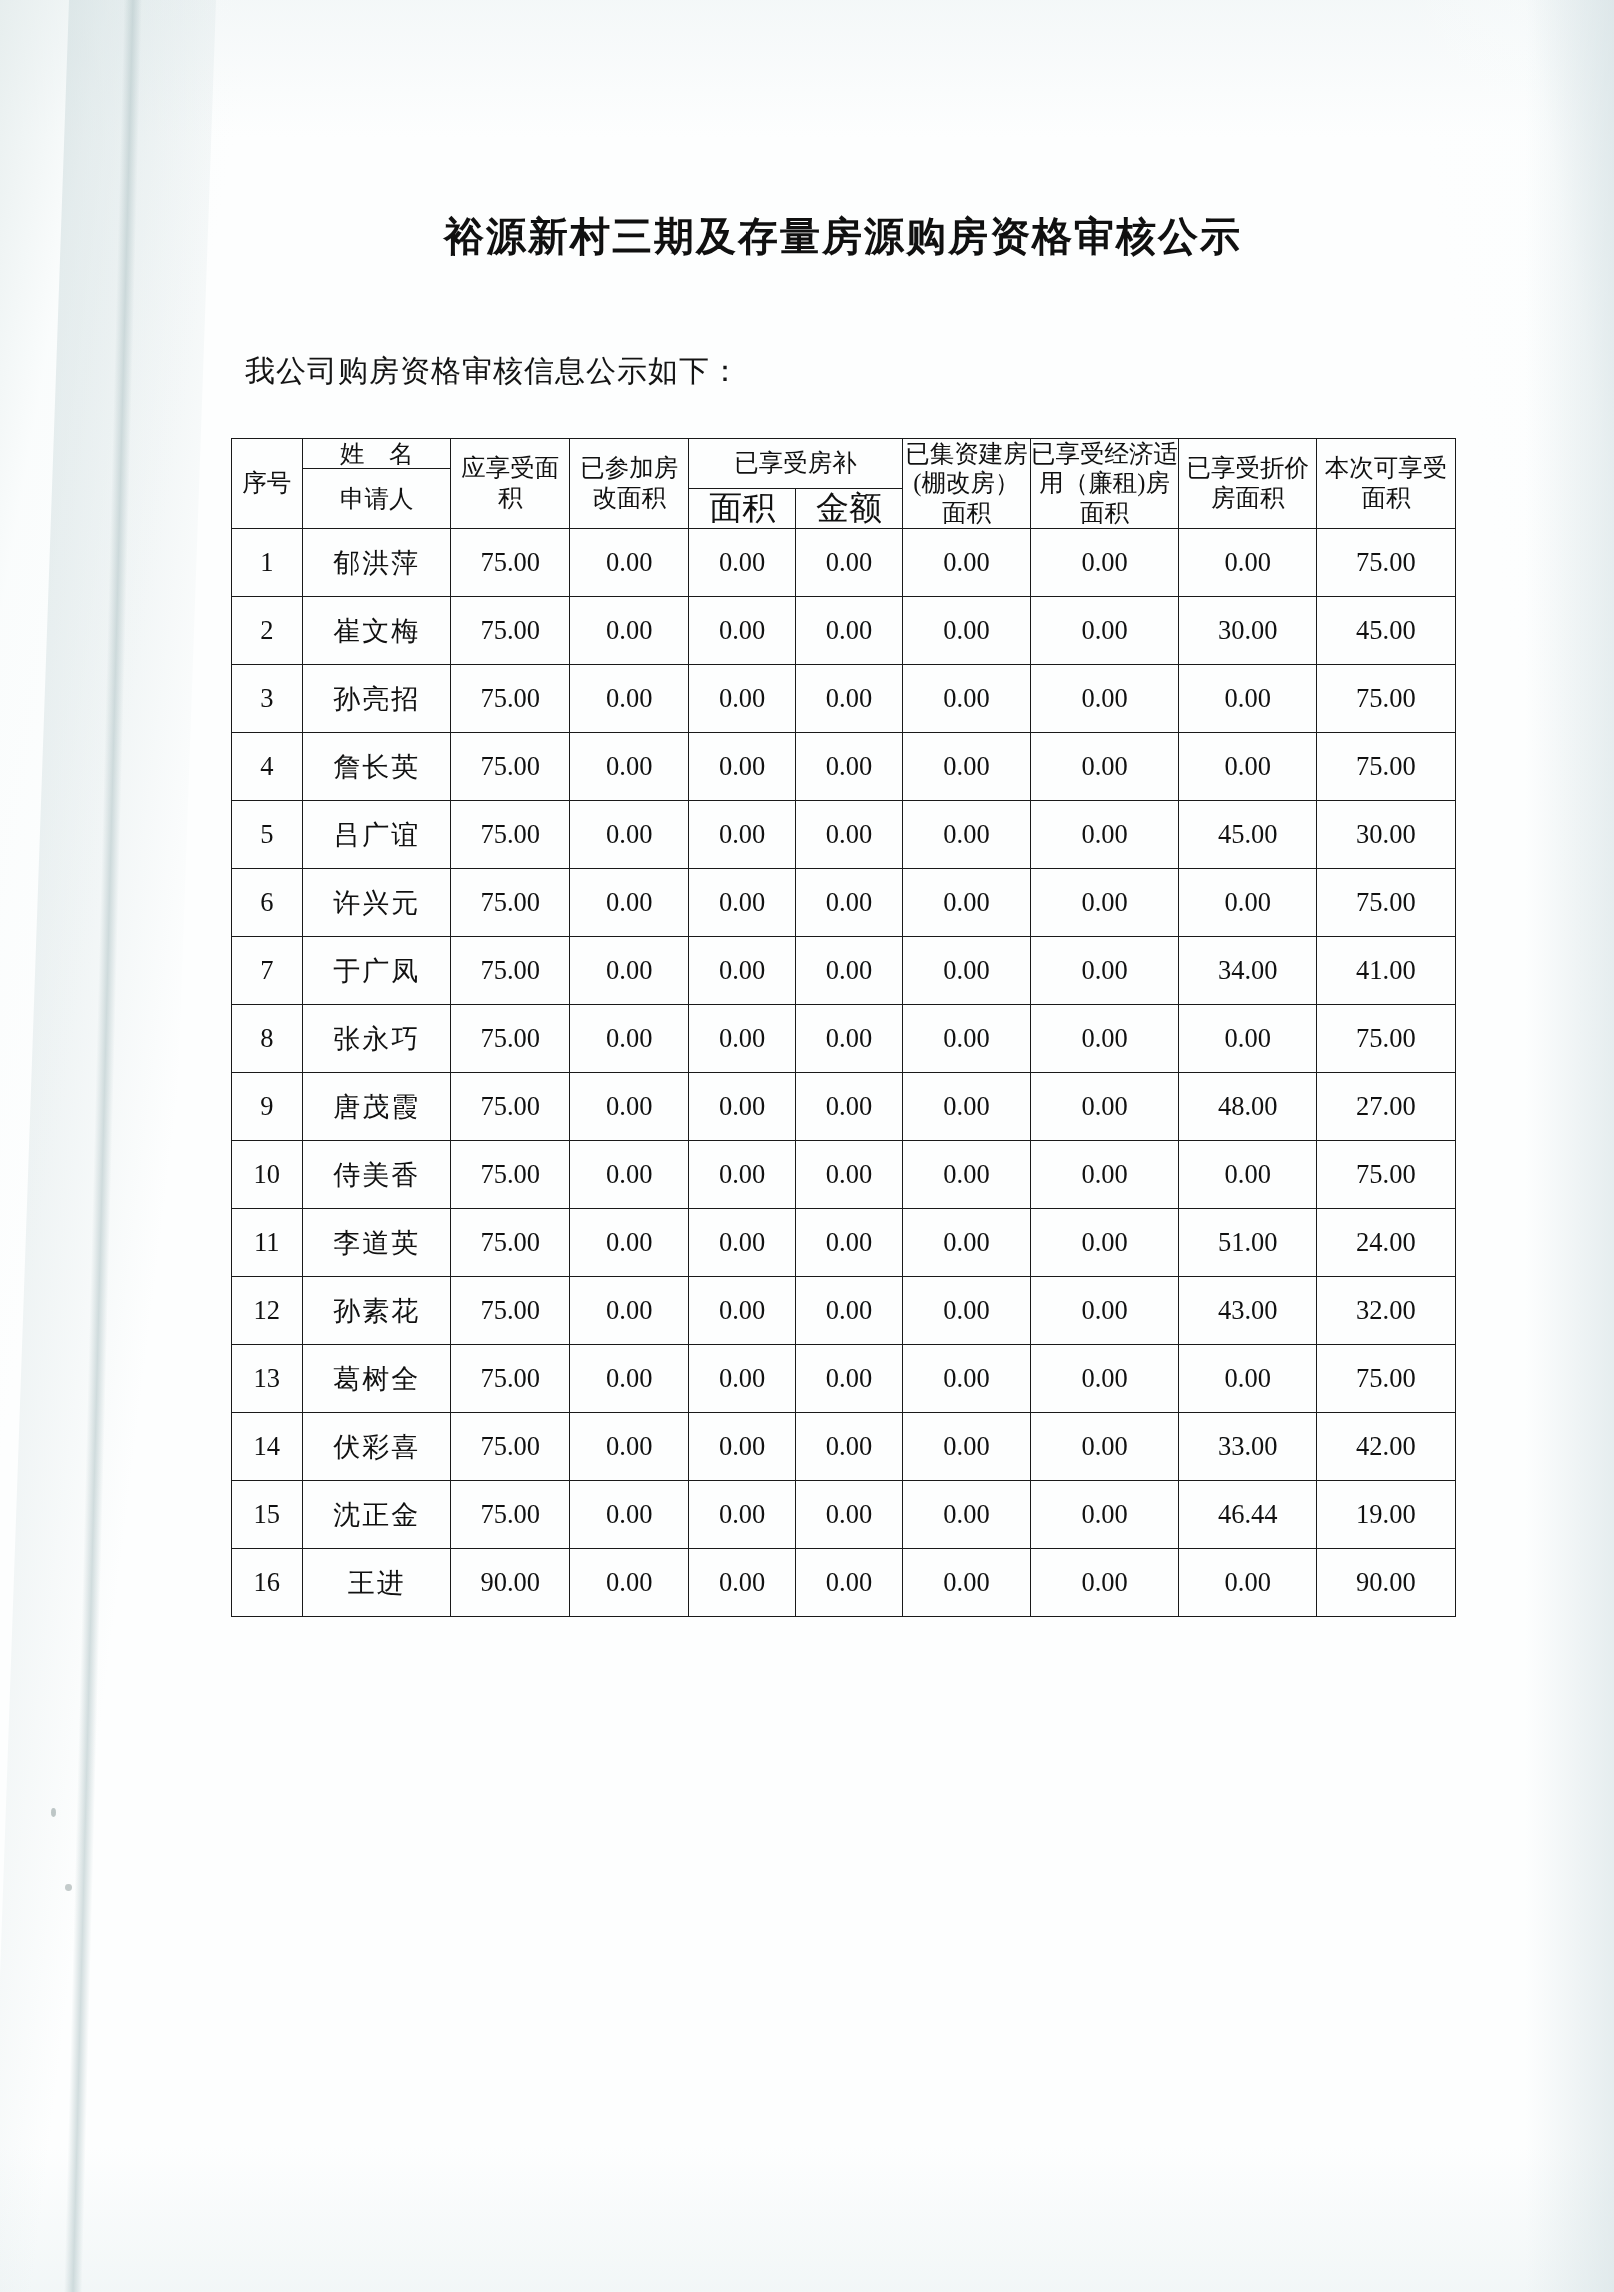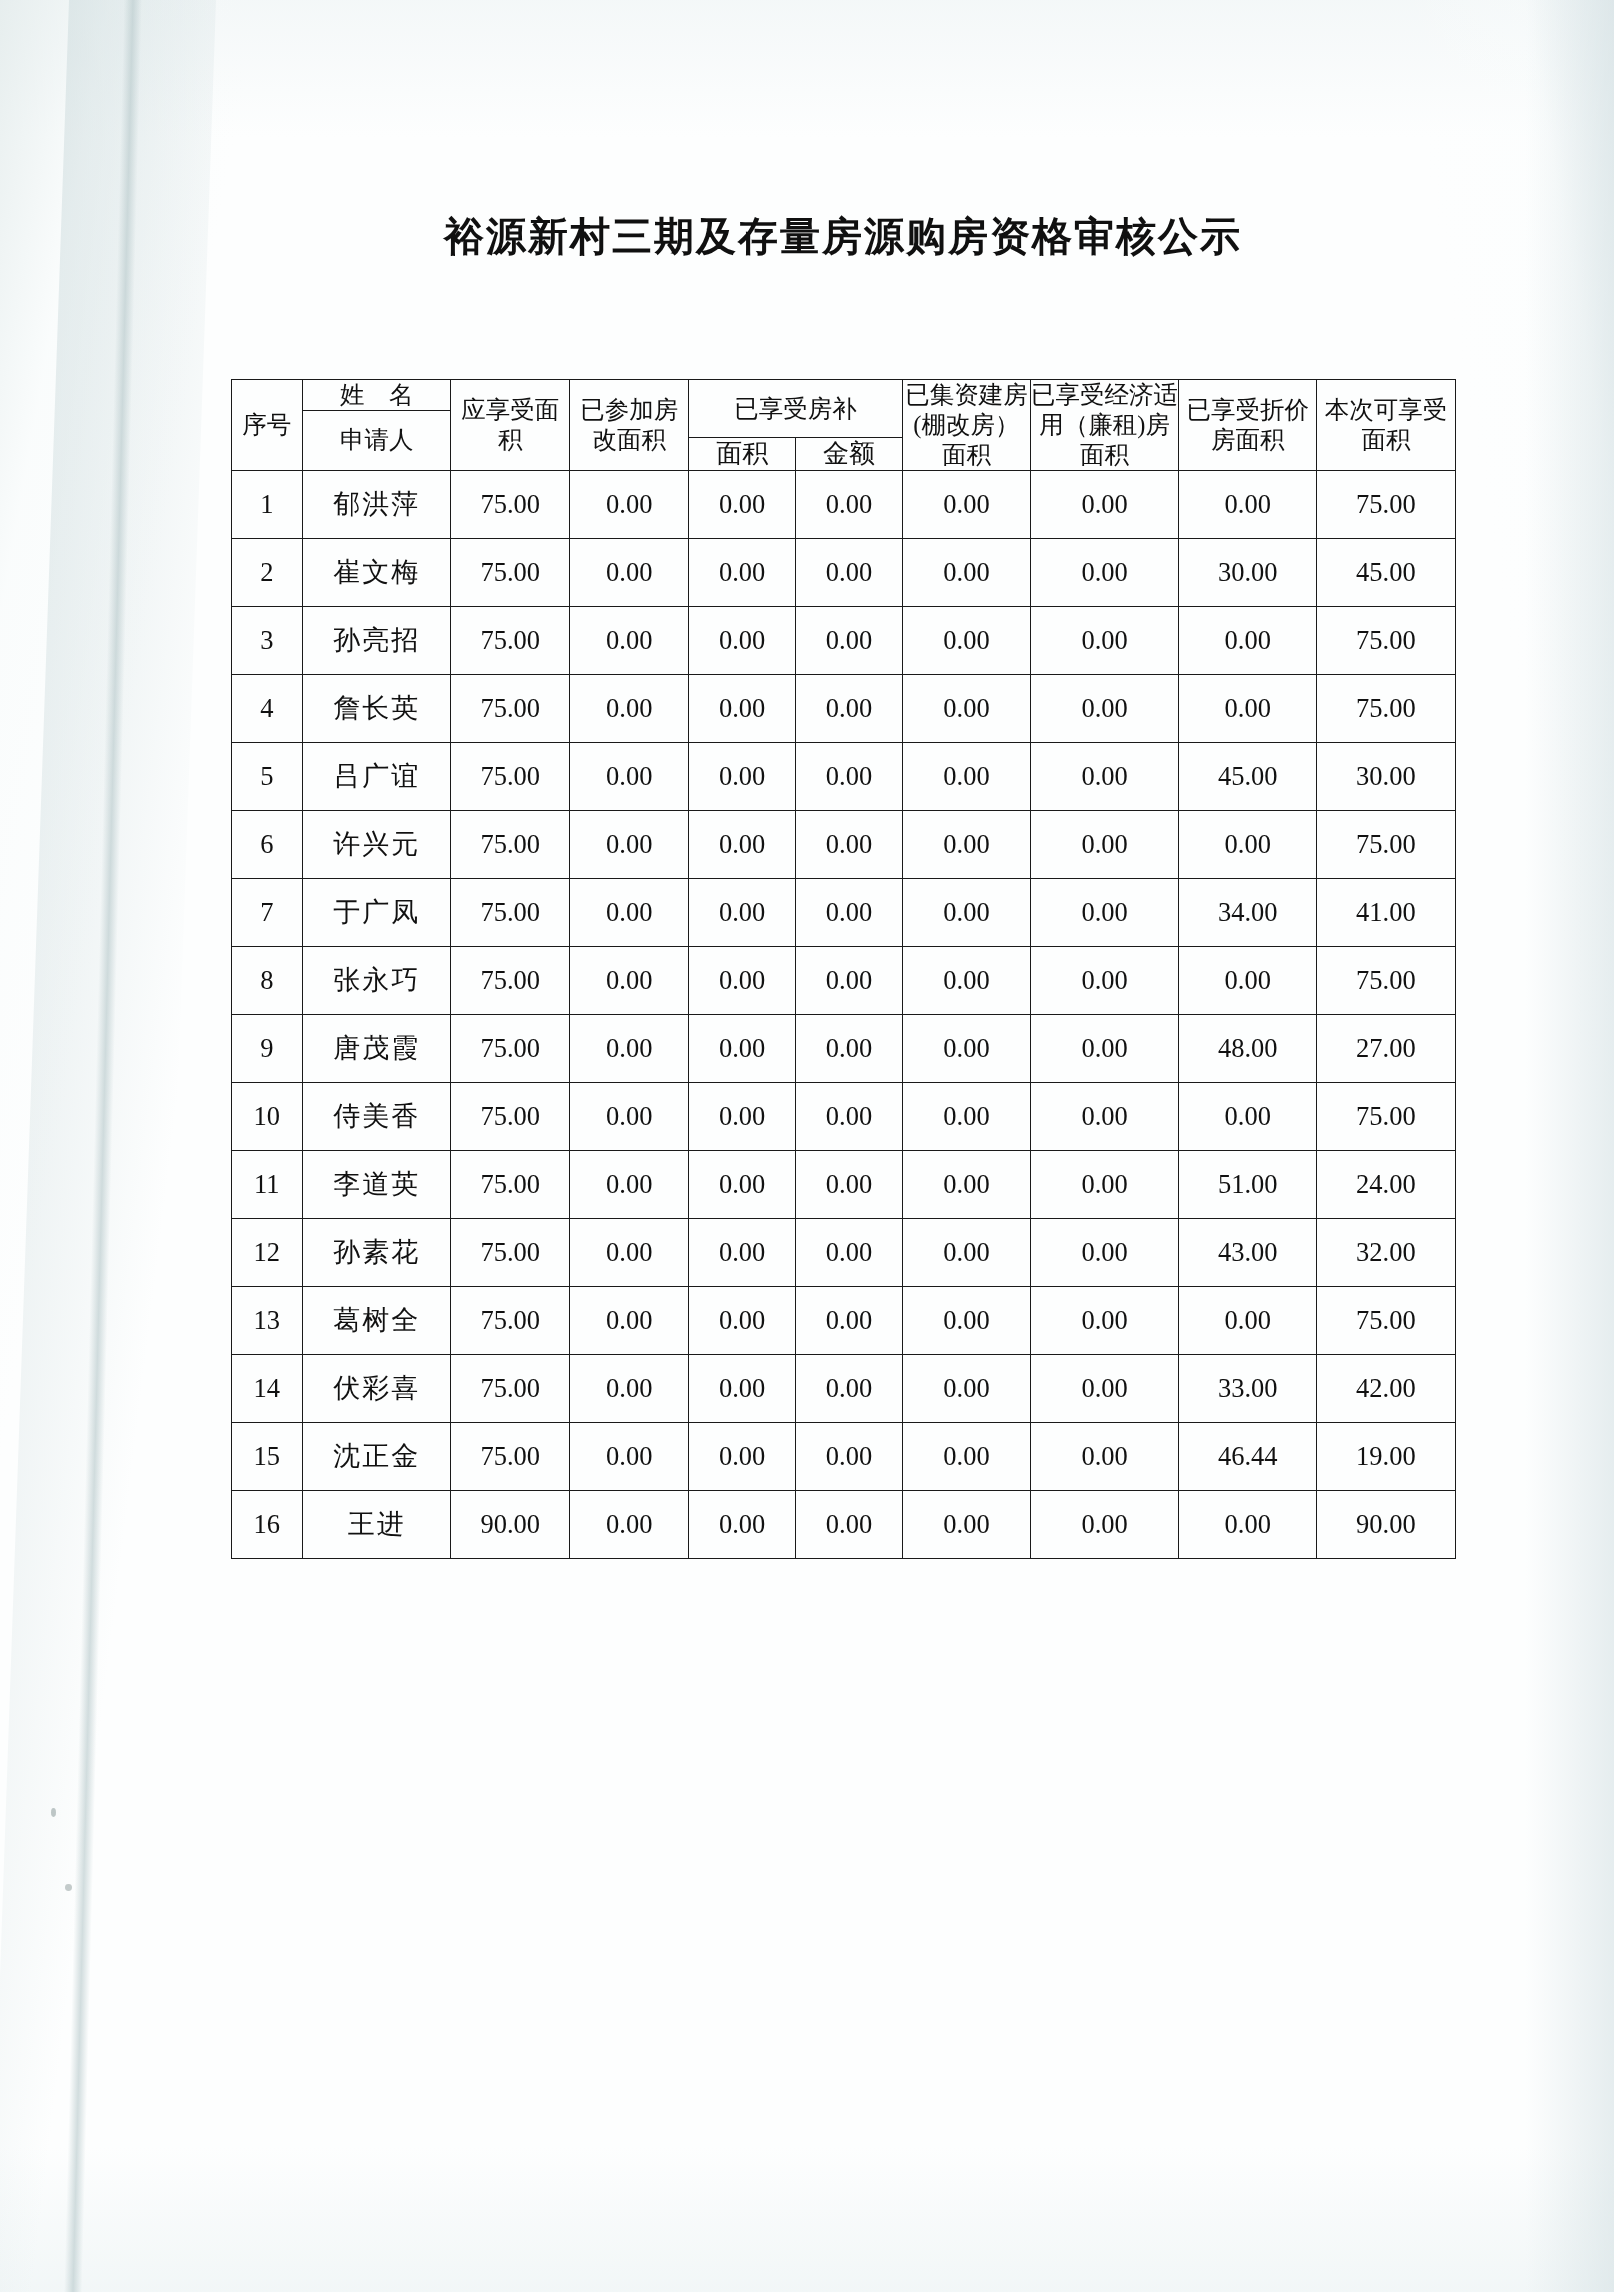--- a/index.html
+++ b/index.html
@@ -101,21 +101,21 @@
     color: #111111;
     font-family: "Liberation Serif", "DejaVu Serif", serif;
     padding: 0;
   }
   .hdr-cell {
     font-size: 24.5px;
     line-height: 1.22;
     padding: 5.9px 2px;
   }
   .hdr-narrow {
-    font-size: 26px;
+    font-size: 33px;
     line-height: 1.2;
   }
   .data-cell {
     font-size: 26.5px;
     height: 67px;
   }
   .name-cell {
     font-size: 27px;
     letter-spacing: 2px;
   }
@@ -141,20 +141,21 @@
 <div class="scan-streak streak-b"></div>
 <div class="scan-streak streak-c"></div>
 <div class="speck" style="left:51px; top:1808px; width:4.9px; height:8.8px; opacity:.55;"></div>
 <div class="speck" style="left:65px; top:1884px; width:6.9px; height:6.9px; opacity:.5;"></div>
 
 <div class="page">
 
   <h1 class="doc-title">裕源新村三期及存量房源购房资格审核公示</h1>
 
   <div class="para-wrap">
+    <p class="para">我公司购房资格审核信息公示如下：</p>
   </div>
 
   <table class="main">
     <colgroup>
       <col class="col-idx">
         <col class="col-name">
         <col class="col-should">
         <col class="col-reform">
       <col class="col-sub-a">
         <col class="col-sub-b">

